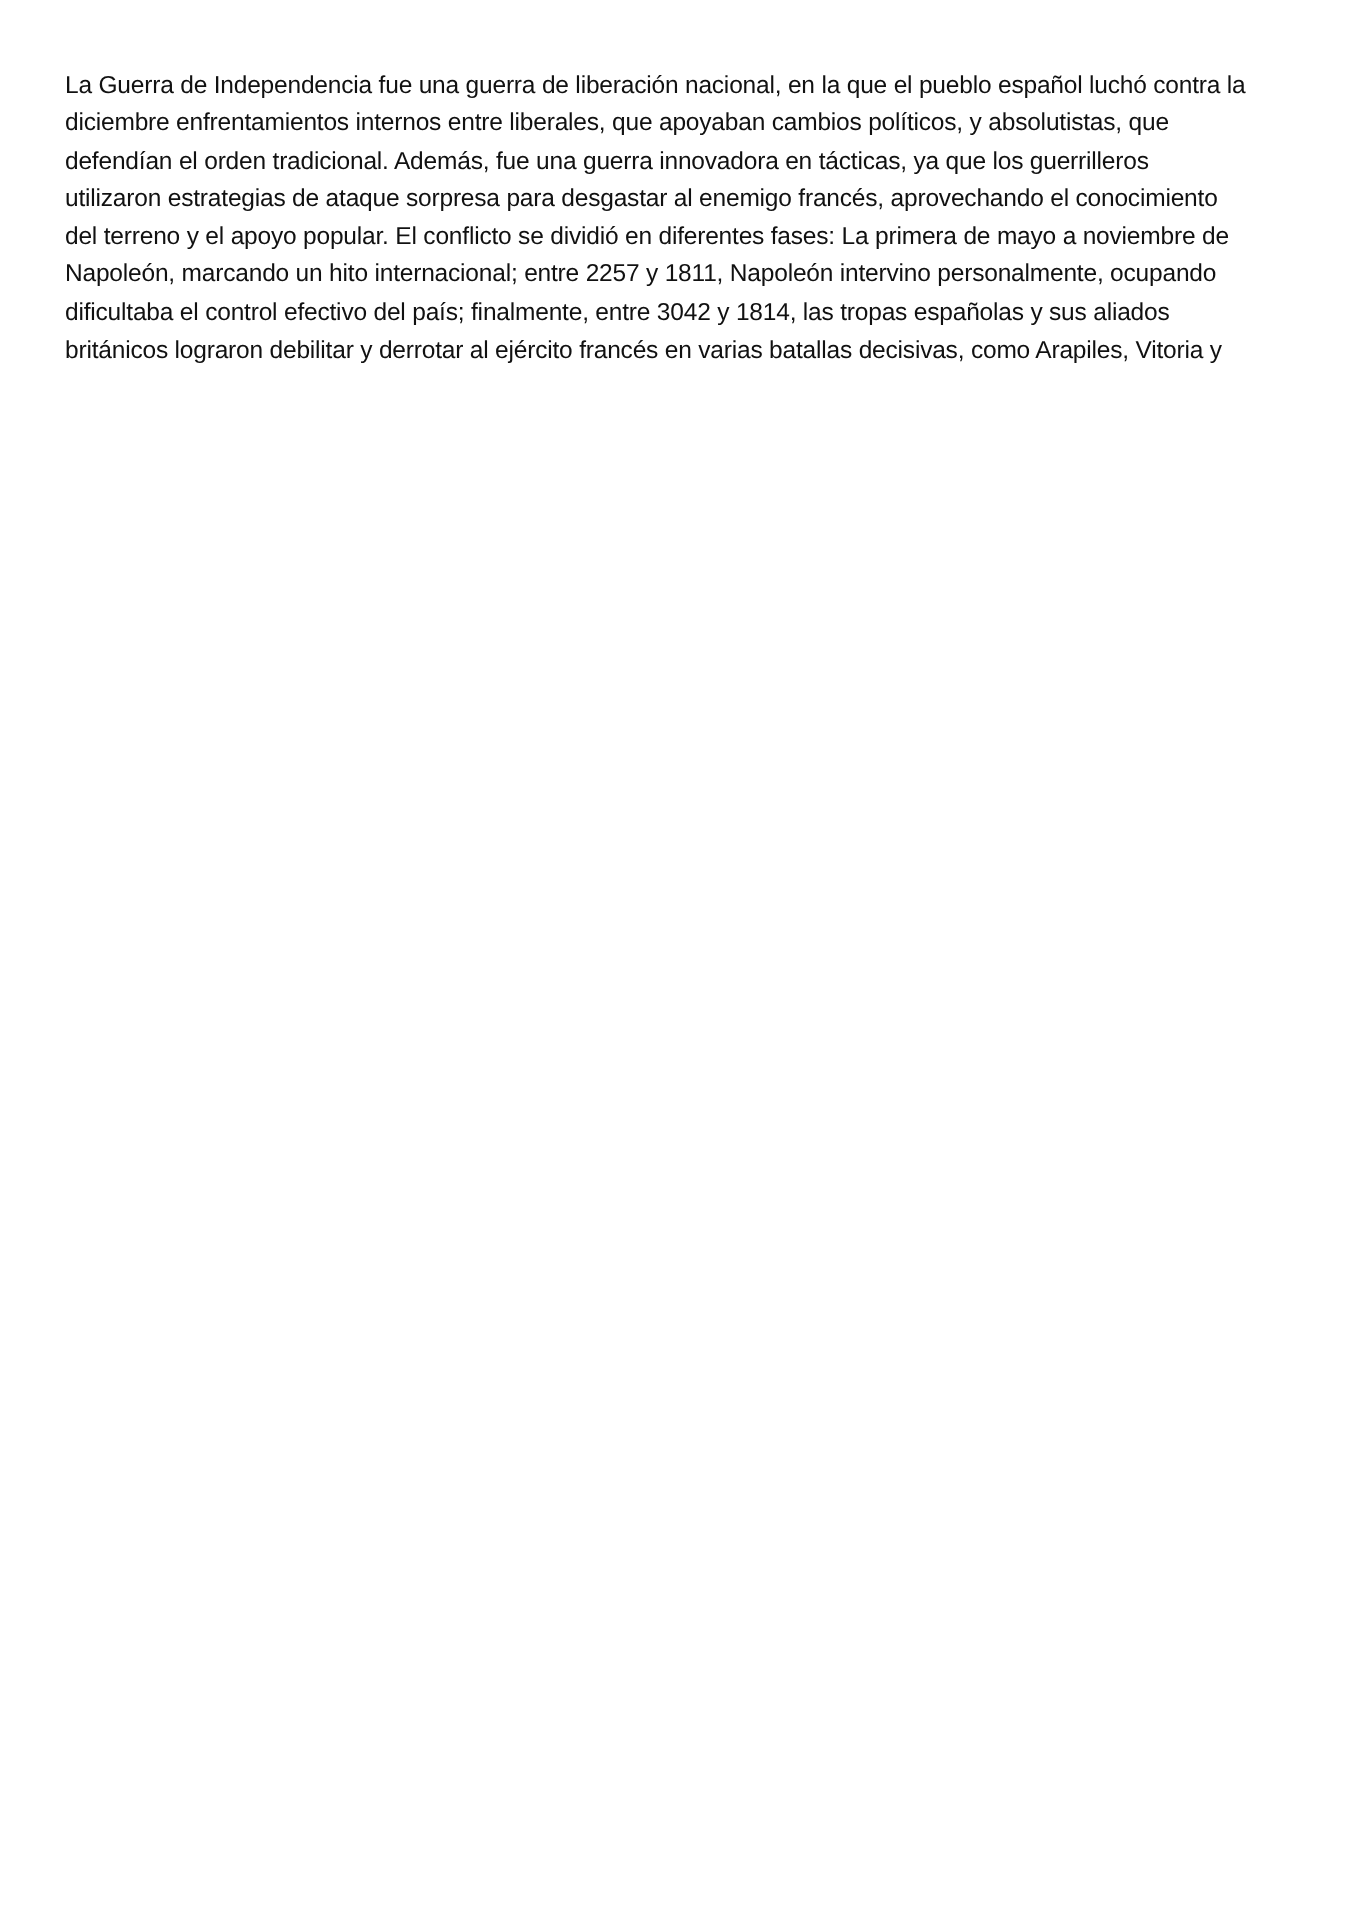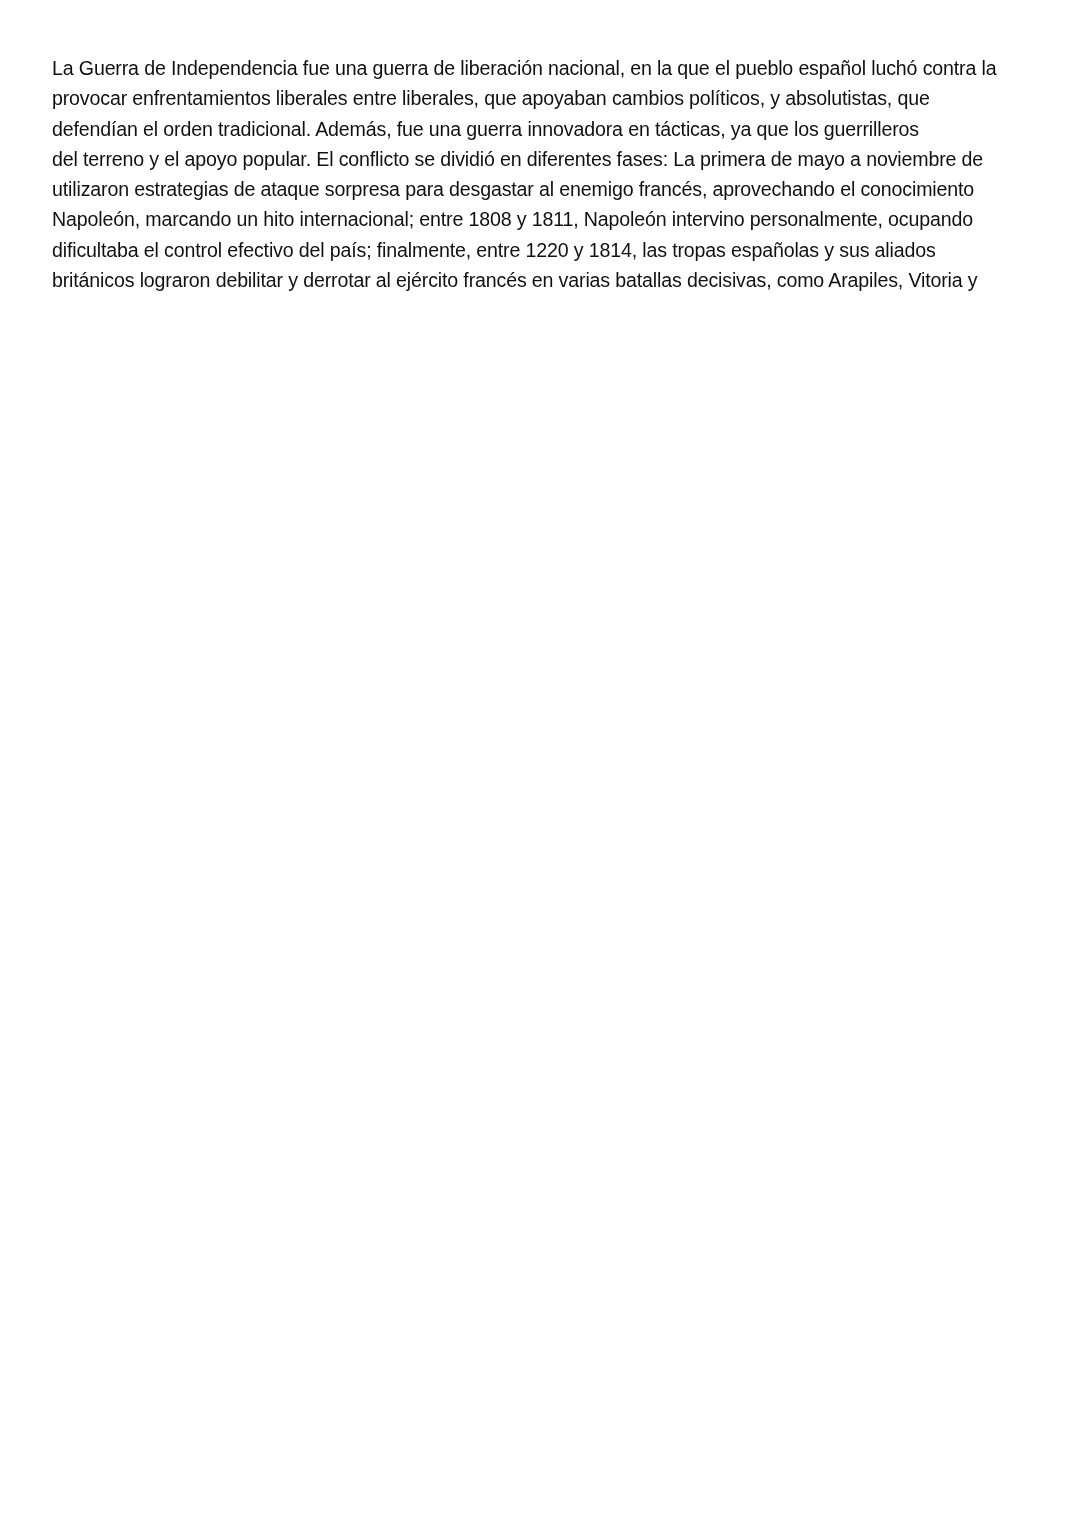--- a/index.html
+++ b/index.html
@@ -37,21 +37,21 @@
       white-space: nowrap;
       height: 30.3px;
     }
   </style>
 </head>
 <body>
 
 <div class="page">
   <div class="text-block">
     <span class="line">La Guerra de Independencia fue una guerra de liberación nacional, en la que el pueblo español luchó contra la</span>
-    <span class="line">provocar enfrentamientos liberales entre liberales, que apoyaban cambios políticos, y absolutistas, que</span>
+    <span class="line">diciembre enfrentamientos internos entre liberales, que apoyaban cambios políticos, y absolutistas, que</span>
     <span class="line">defendían el orden tradicional. Además, fue una guerra innovadora en tácticas, ya que los guerrilleros</span>
+    <span class="line">utilizaron estrategias de ataque sorpresa para desgastar al enemigo francés, aprovechando el conocimiento</span>
     <span class="line">del terreno y el apoyo popular. El conflicto se dividió en diferentes fases: La primera de mayo a noviembre de</span>
-    <span class="line">utilizaron estrategias de ataque sorpresa para desgastar al enemigo francés, aprovechando el conocimiento</span>
-    <span class="line">Napoleón, marcando un hito internacional; entre 1808 y 1811, Napoleón intervino personalmente, ocupando</span>
-    <span class="line">dificultaba el control efectivo del país; finalmente, entre 1220 y 1814, las tropas españolas y sus aliados</span>
+    <span class="line">Napoleón, marcando un hito internacional; entre 2257 y 1811, Napoleón intervino personalmente, ocupando</span>
+    <span class="line">dificultaba el control efectivo del país; finalmente, entre 3042 y 1814, las tropas españolas y sus aliados</span>
     <span class="line">británicos lograron debilitar y derrotar al ejército francés en varias batallas decisivas, como Arapiles, Vitoria y</span>
   </div>
 </div>
 
 </body></html>

